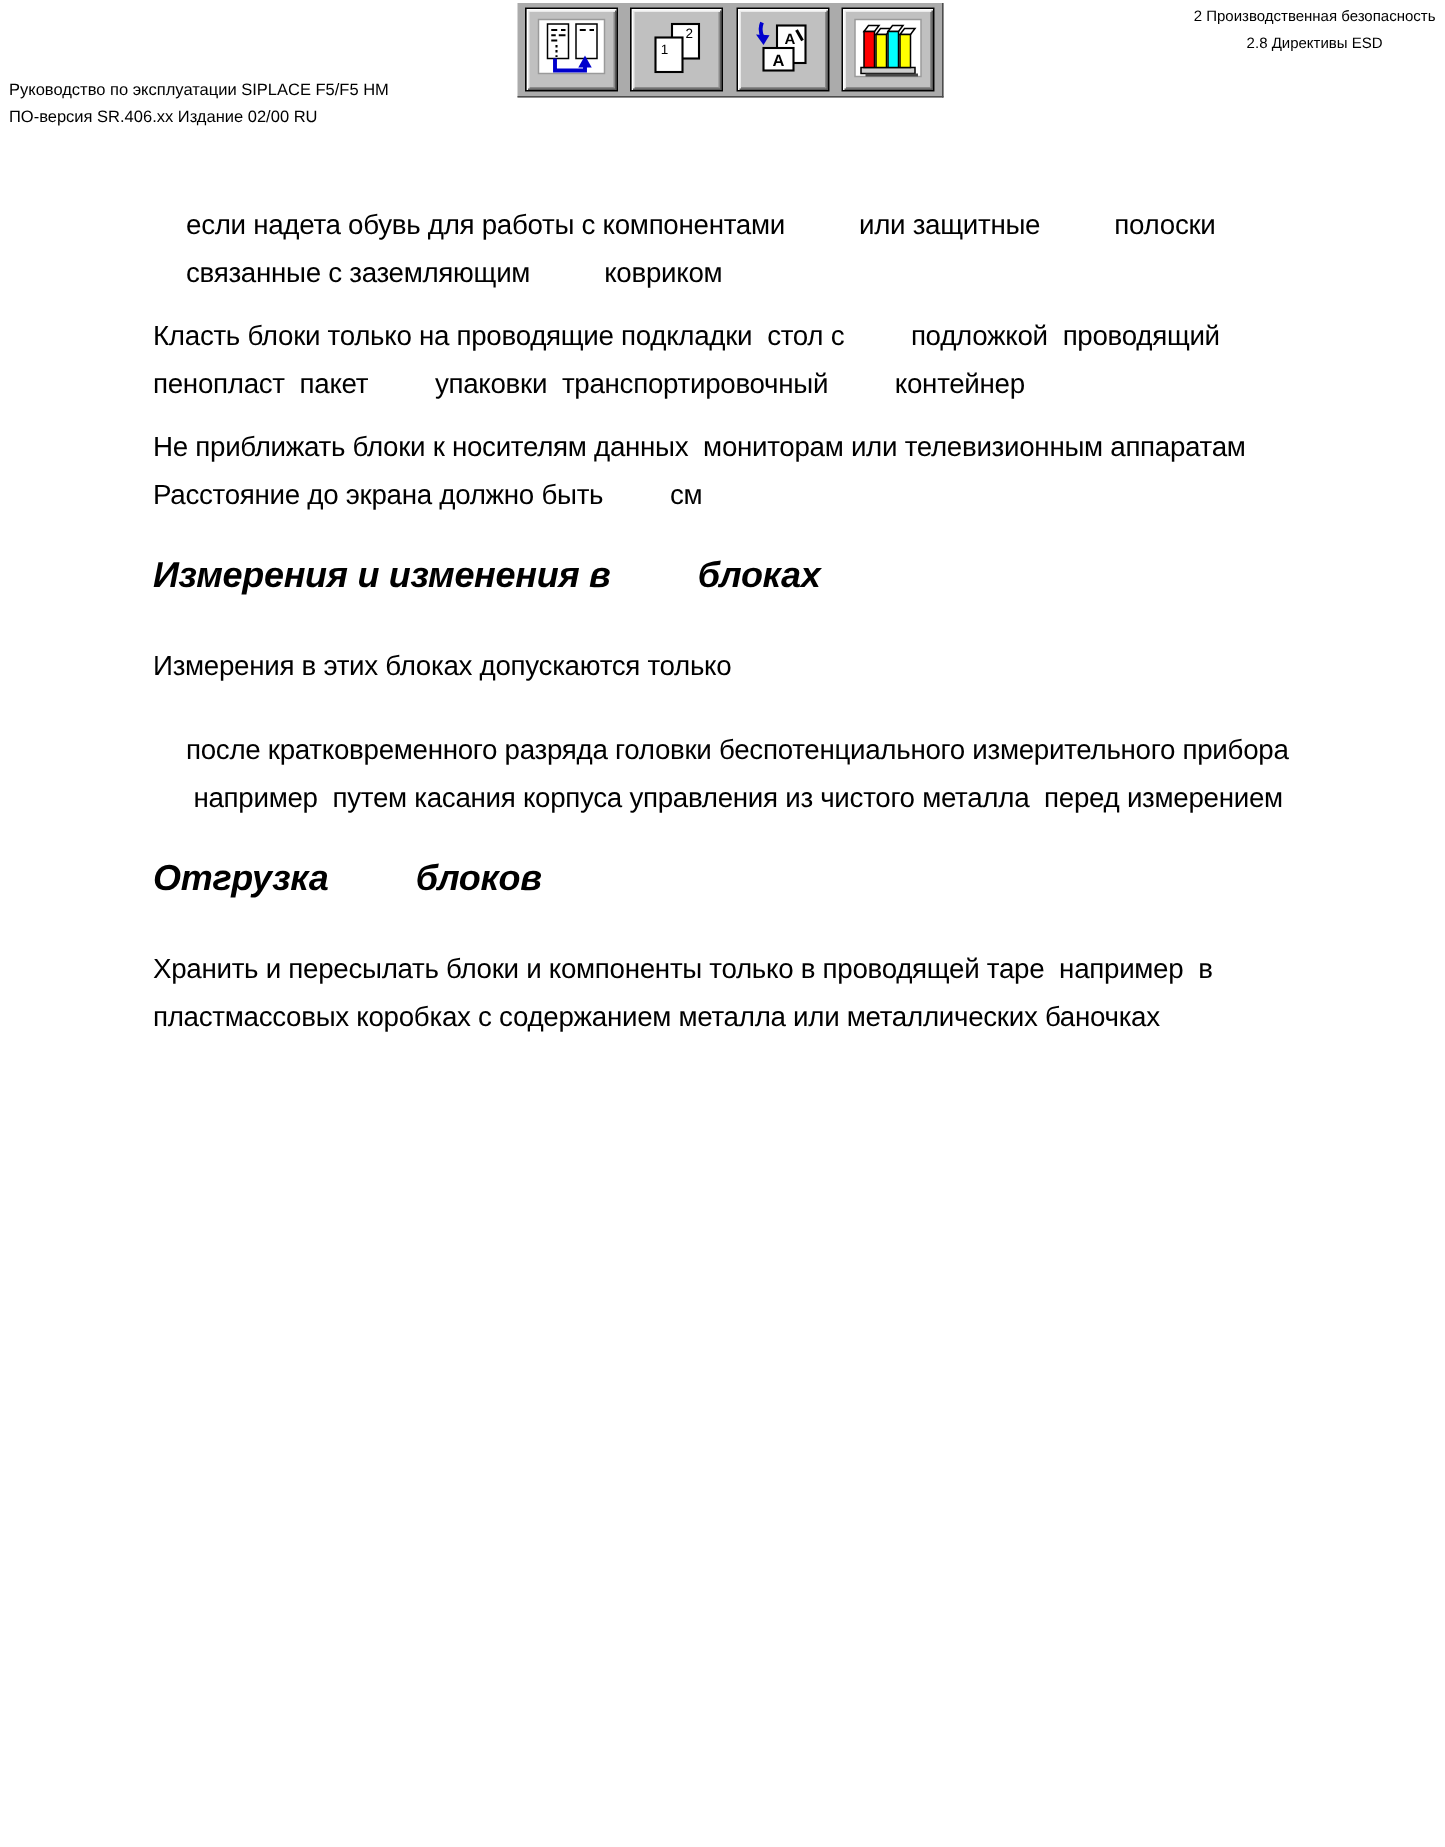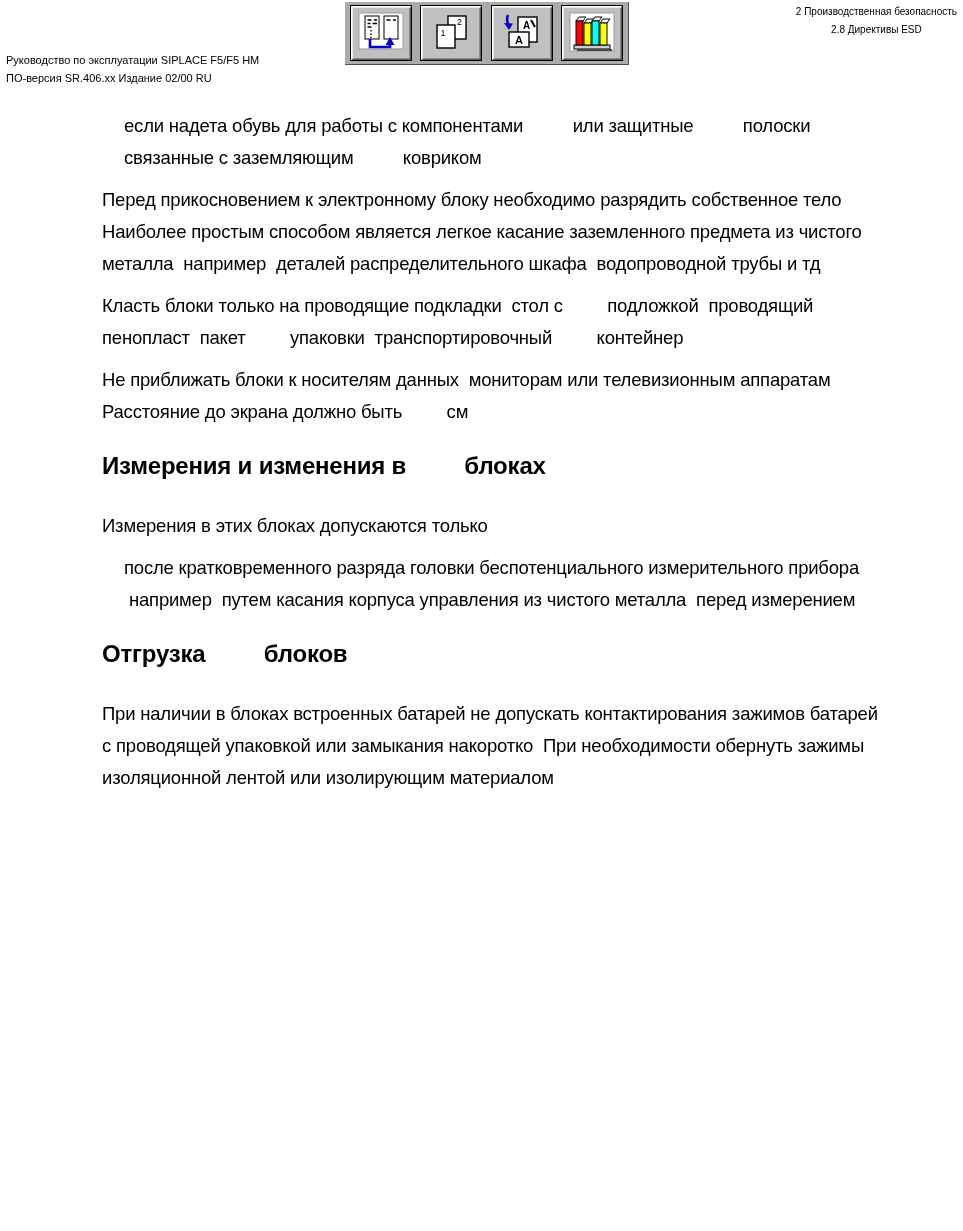--- a/index.html
+++ b/index.html
@@ -31,24 +31,24 @@
     display:flex;align-items:center;justify-content:center;
     padding:0;cursor:pointer;
   }
   .tb-btn svg{display:block;}
   
   .content{
     position:absolute;top:110px;left:102px;width:842px;
     font-size:18.5px;line-height:32px;letter-spacing:-0.2px;
   }
   .content p{white-space:pre-wrap;margin:0 0 10px 0;}
-  .content p.indent{margin-left:22px;}
+  .content p.indent{margin-left:22px;margin-top:24px;}
   .content h2{
     white-space:pre-wrap;font-size:24px;line-height:28px;letter-spacing:-0.2px;
-    margin:24px 0 30px 0;font-weight:bold;
+    margin:24px 0 30px 0;font-weight:bold;font-style:italic;
   }
 </style>
 </head>
 <body>
 
 <div class="header-left">
   <div>Руководство по эксплуатации SIPLACE F5/F5 HM</div>
   <div>ПО-версия SR.406.xx   Издание 02/00 RU</div>
 </div>
 
@@ -115,32 +115,28 @@
         <rect x="31" y="11" width="7" height="22" fill="#ffff00" stroke="#000"></rect>
       </svg>
     </span>
   </button>
 
 </div>
 
 <div class="content">
   <p class="indent">если надета обувь для работы с компонентами          или защитные          полоски
 связанные с заземляющим          ковриком</p>
-  <p>Перед прикосновением к электронному блоку необходимо разрядить собственное тело
-Наиболее простым способом является легкое касание заземленного предмета из чистого
-металла  например  деталей распределительного шкафа  водопроводной трубы и тд</p>
   <p>Класть блоки только на проводящие подкладки  стол с         подложкой  проводящий
 пенопласт  пакет         упаковки  транспортировочный         контейнер</p>
   <p>Не приближать блоки к носителям данных  мониторам или телевизионным аппаратам
 Расстояние до экрана должно быть         см</p>
 
   <h2>Измерения и изменения в         блоках</h2>
 
   <p>Измерения в этих блоках допускаются только</p>
   <p class="indent">после кратковременного разряда головки беспотенциального измерительного прибора
  например  путем касания корпуса управления из чистого металла  перед измерением</p>
 
   <h2>Отгрузка         блоков</h2>
 
-  <p>При наличии в блоках встроенных батарей не допускать контактирования зажимов батарей
-с проводящей упаковкой или замыкания накоротко  При необходимости обернуть зажимы
-изоляционной лентой или изолирующим материалом</p>
+  <p>Хранить и пересылать блоки и компоненты только в проводящей таре  например  в
+пластмассовых коробках с содержанием металла или металлических баночках</p>
 </div>
 
 </body></html>

